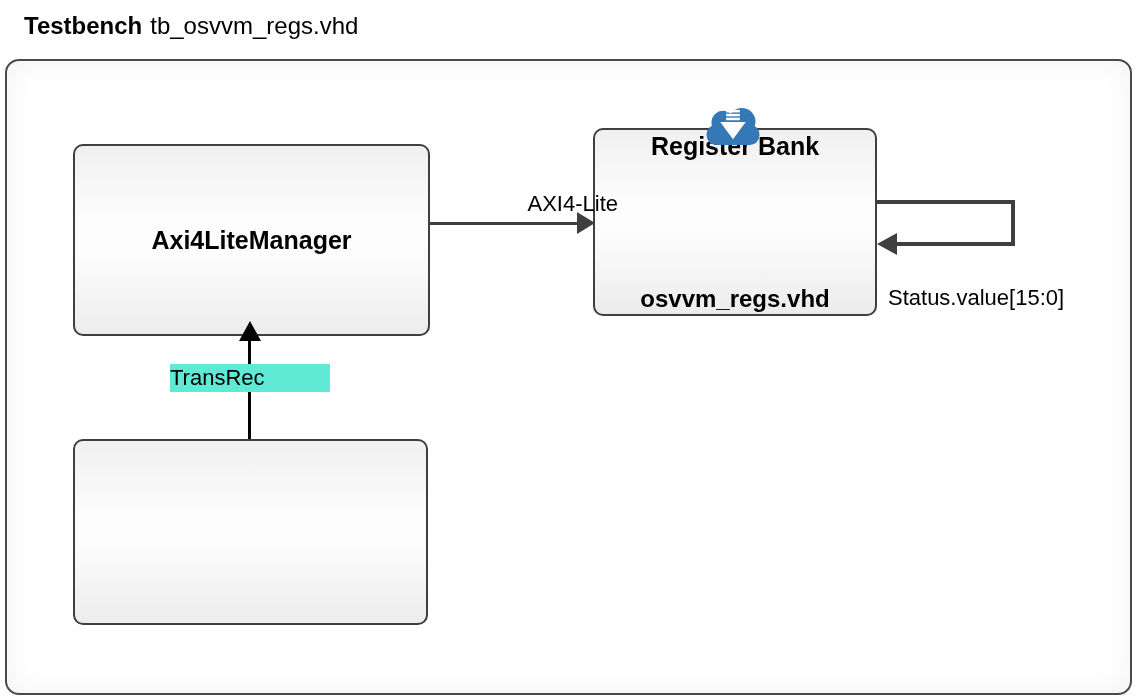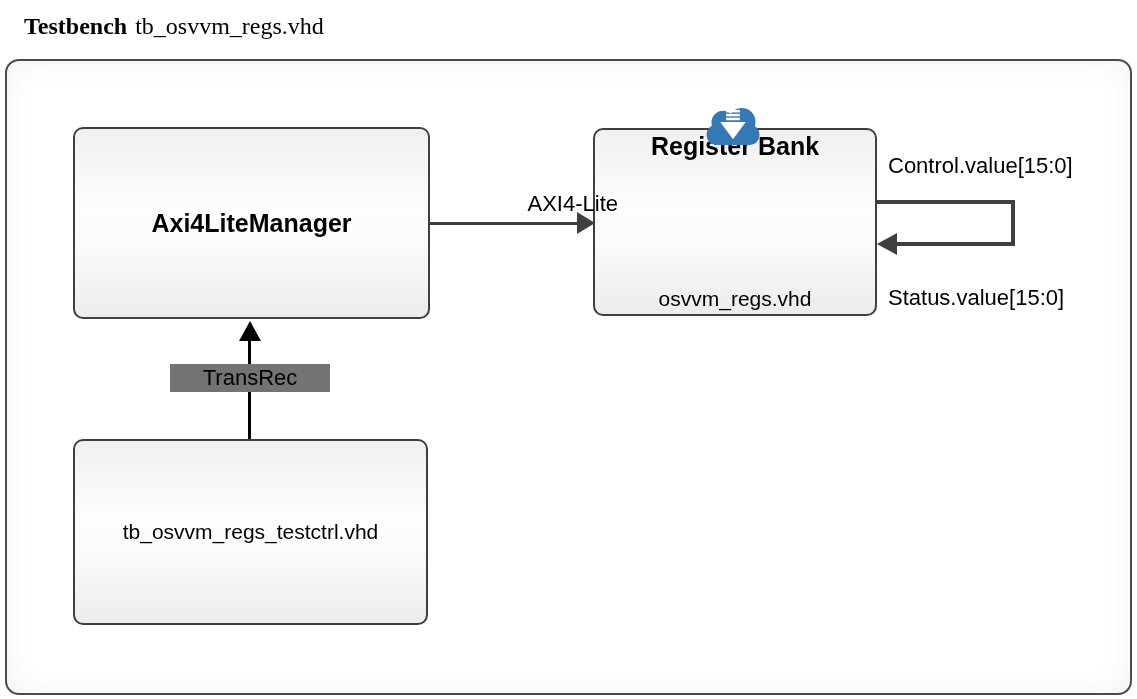--- a/index.html
+++ b/index.html
@@ -18,21 +18,20 @@
     width: 1137px; height: 699px;
   }
   
   .page-title {
     position: absolute;
     left: 24px; top: 10px;
     font-size: 24px;
     line-height: 32px;
     white-space: nowrap;
     color: #000;
-    font-family: Liberation Serif, serif;
   }
   .page-title .t-bold { font-weight: 700; }
   .page-title .t-file { font-weight: 400; margin-left: 8px; }
   
   .outer-frame {
     position: absolute;
     left: 5px; top: 59px;
     width: 1127px; height: 636px;
     border: 2px solid #4a4a4a;
     border-radius: 14px;
@@ -51,26 +50,26 @@
     justify-content: center;
     text-align: center;
   }
   .block-title {
     font-size: 25px;
     font-weight: 700;
     line-height: 32px;
     color: #000;
   }
   .block-file {
-    font-size: 21px;
-    font-weight: 400;
+    font-size: 24px;
+    font-weight: 700;
     line-height: 30px;
     color: #000;
   }
-  .blk-manager   { left: 73px;  top: 127px; width: 357px; height: 192px; }
+  .blk-manager   { left: 73px;  top: 144px; width: 357px; height: 192px; }
   .blk-regbank   { left: 593px; top: 128px; width: 284px; height: 188px; justify-content: space-between; }
   .blk-testctrl  { left: 73px;  top: 439px; width: 355px; height: 186px; }
   
   .cloud-icon {
     position: absolute;
     left: 701px; top: 104px;
     width: 64px; height: 45px;
     z-index: 5;
   }
   
@@ -103,21 +102,21 @@
     color: #000;
     white-space: nowrap;
   }
   
   .axi-line  { left: 430px; top: 222px; width: 147px; height: 3px; }
   .axi-head  { left: 577px; top: 212px; }
   .axi-label { left: 430px; top: 190px; width: 188px; text-align: right; }
   
   .tr-line   { left: 248px; top: 338px; width: 3px; height: 101px; background: #000; }
   .tr-head   { left: 239px; top: 321px; }
-  .tr-label  { left: 170px; top: 364px; width: 160px; text-align: center; background: #737373; z-index: 3; }
+  .tr-label  { left: 170px; top: 364px; width: 160px; text-align: left; background: #5eead4; z-index: 3; }
   
   .loop-top    { left: 877px;  top: 200px; width: 138px; height: 4px; }
   .loop-right  { left: 1011px; top: 200px; width: 4px;  height: 46px; }
   .loop-bottom { left: 897px;  top: 242px; width: 118px; height: 4px; }
   .loop-head   { left: 877px;  top: 233px; }
   .ctrl-label  { left: 888px; top: 152px; }
   .stat-label  { left: 888px; top: 268px; margin-top: 16px; }
 </style>
 </head>
 <body>
@@ -158,20 +157,18 @@
   <div class="conn-label axi-label">AXI4-Lite</div>
 
   <div class="v-line tr-line"></div>
   <div class="arrow-up tr-head"></div>
   <div class="conn-label tr-label">TransRec</div>
 
   <div class="h-line loop-top"></div>
   <div class="v-line loop-right"></div>
   <div class="h-line loop-bottom"></div>
   <div class="arrow-left loop-head"></div>
-  <div class="conn-label ctrl-label">Control.value[15:0]</div>
   <div class="conn-label stat-label">Status.value[15:0]</div>
 
   <div class="block blk-testctrl">
-    <div class="block-file">tb_osvvm_regs_testctrl.vhd</div>
   </div>
 
 </div>
 
 </body></html>

